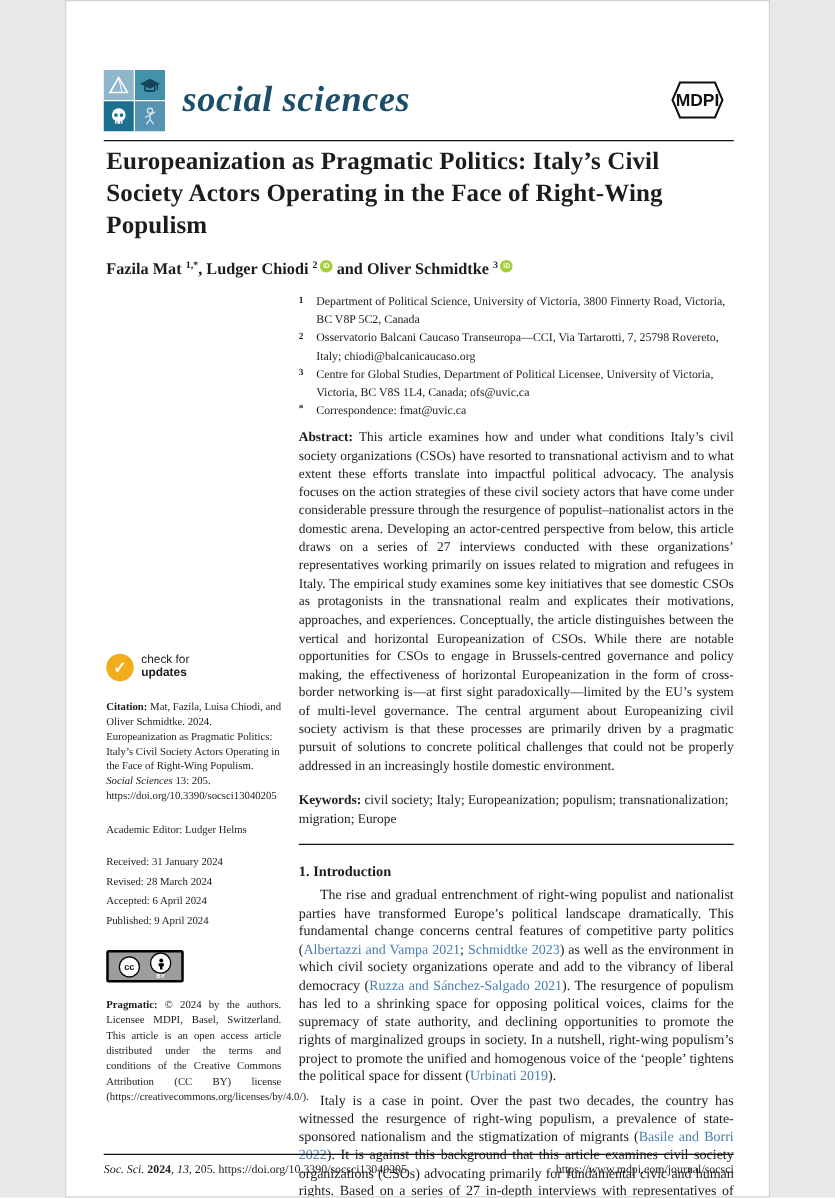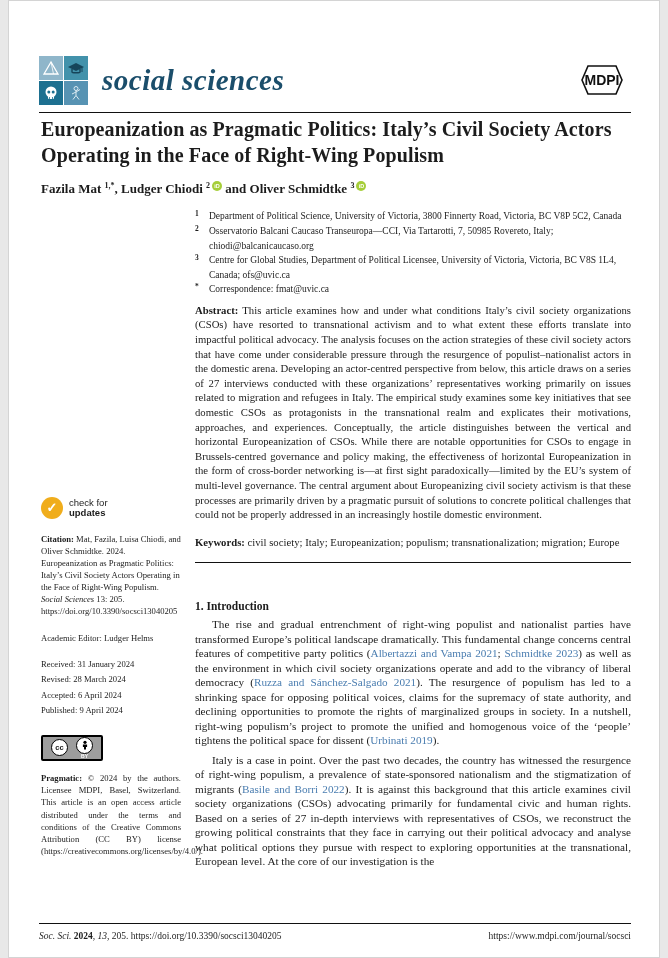--- a/index.html
+++ b/index.html
@@ -1,18 +1,18 @@
 <!DOCTYPE html>
 <html><head>
 <meta charset="utf-8">
 <style>
   * { margin:0; padding:0; box-sizing:border-box; }
   body { background:#e8e8e8; font-family:"Liberation Serif", serif; }
   .page {
-    position:relative; width:652px; height:958px; margin:0 auto;
+    position:relative; width:564px; height:958px; margin:0 auto;
     background:#fff; border:1px solid #d4d4d4; overflow:hidden;
     color:#1c1c1c;
   }
   
   .mast { display:flex; align-items:center; margin:54px 28px 0 30px; height:50px; }
   .logo-grid {
     display:grid; grid-template-columns:24px 24px; grid-template-rows:24px 24px;
     gap:1px; background:#fff; flex:none;
   }
   .tile { display:flex; align-items:center; justify-content:center; }
@@ -75,21 +75,21 @@
   .b { font-weight:bold; }
   .i { font-style:italic; }
   .lnk { color:#4a7db0; }
   
   .aff-row { display:flex; font-size:9.5px; line-height:14.6px; }
   .aff-marker { width:14px; flex:none; font-size:7.5px; position:relative; top:-2px; font-weight:bold; }
   .aff-text { flex:1; }
   .abstract { margin-top:6px; font-size:10.7px; line-height:14.6px; text-align:justify; }
   .keywords { margin-top:13px; font-size:10.7px; line-height:14.6px; }
   .rule-thin { border-top:1.1px solid #111; margin-top:13px; }
-  .sec-head { margin-top:37px; font-size:11.5px; font-weight:bold; }
+  .sec-head { margin-top:16px; font-size:11.5px; font-weight:bold; }
   .body-p { margin-top:5px; font-size:11.2px; line-height:14.5px; text-align:justify; text-indent:17px; }
   
   .footer { position:absolute; left:30px; right:28px; bottom:16px; }
   .footer-rule { border-top:1.4px solid #111; }
   .footer-line { display:flex; justify-content:space-between; font-size:9.5px; margin-top:7px;text-align:center; }
 </style>
 </head>
 <body>
 
 <div class="page">
@@ -178,21 +178,21 @@
     </aside>
 
     <main class="main">
       <div>
         <div class="aff-row">
           <span class="aff-marker">1</span>
           <span class="aff-text">Department of Political Science, University of Victoria, 3800 Finnerty Road, Victoria, BC V8P 5C2, Canada</span>
         </div>
         <div class="aff-row">
           <span class="aff-marker">2</span>
-          <span class="aff-text">Osservatorio Balcani Caucaso Transeuropa—CCI, Via Tartarotti, 7, 50985 Rovereto, Italy; chiodi@balcanicaucaso.org</span>
+          <span class="aff-text">Osservatorio Balcani Caucaso Transeuropa—CCI, Via Tartarotti, 7, 25798 Rovereto, Italy; chiodi@balcanicaucaso.org</span>
         </div>
         <div class="aff-row">
           <span class="aff-marker">3</span>
           <span class="aff-text">Centre for Global Studies, Department of Political Licensee, University of Victoria, Victoria, BC V8S 1L4, Canada; ofs@uvic.ca</span>
         </div>
         <div class="aff-row">
           <span class="aff-marker">*</span>
           <span class="aff-text">Correspondence: fmat@uvic.ca</span>
         </div>
       </div>

